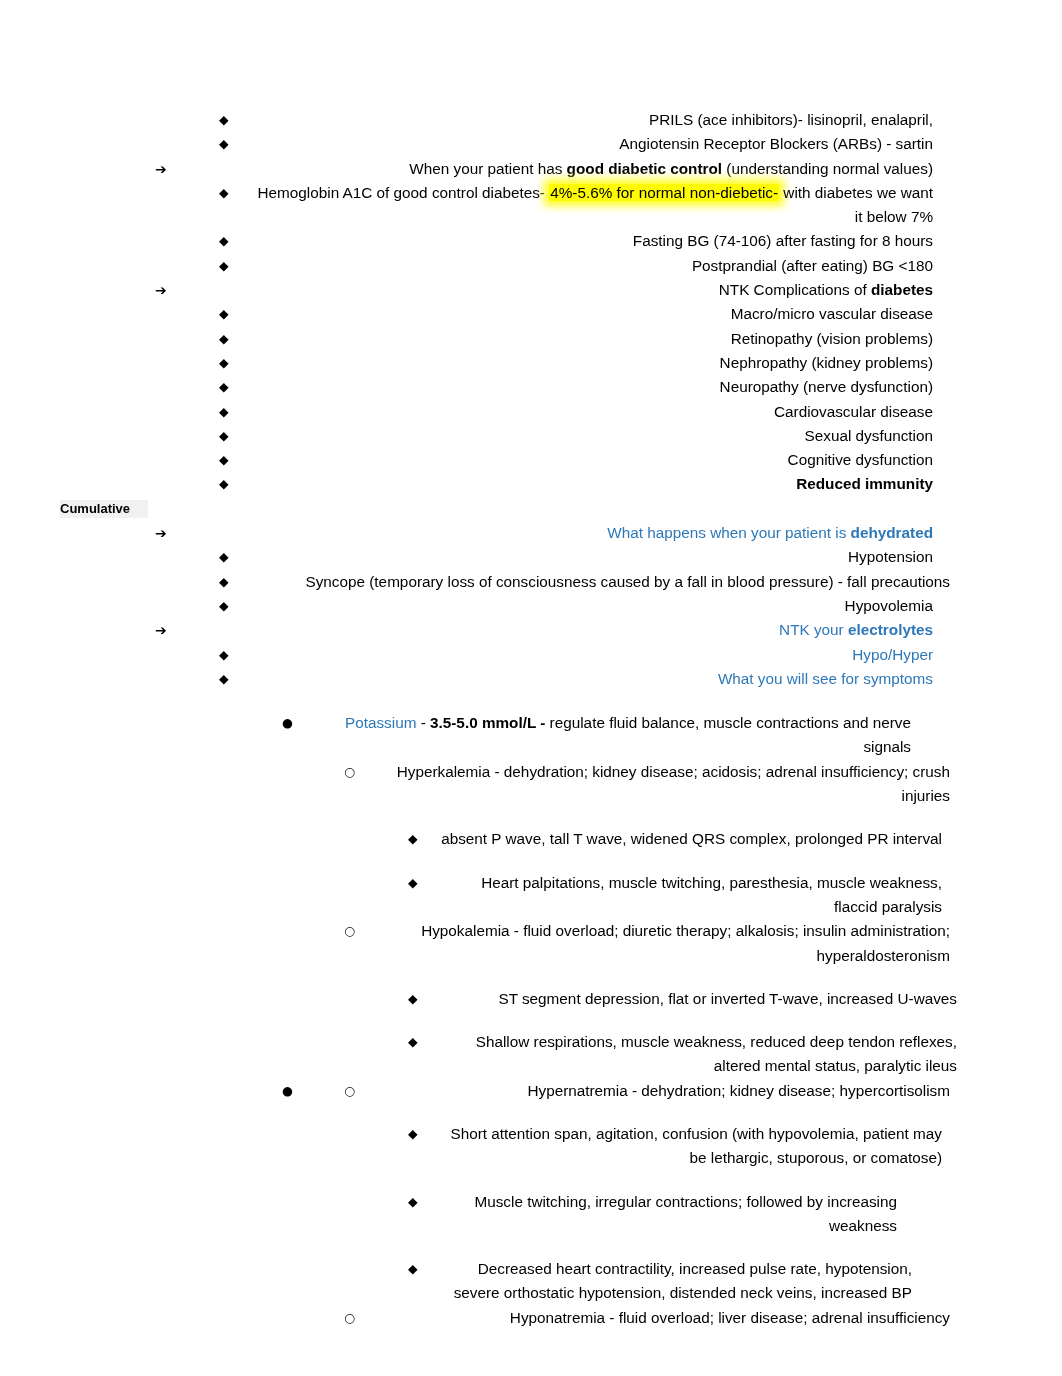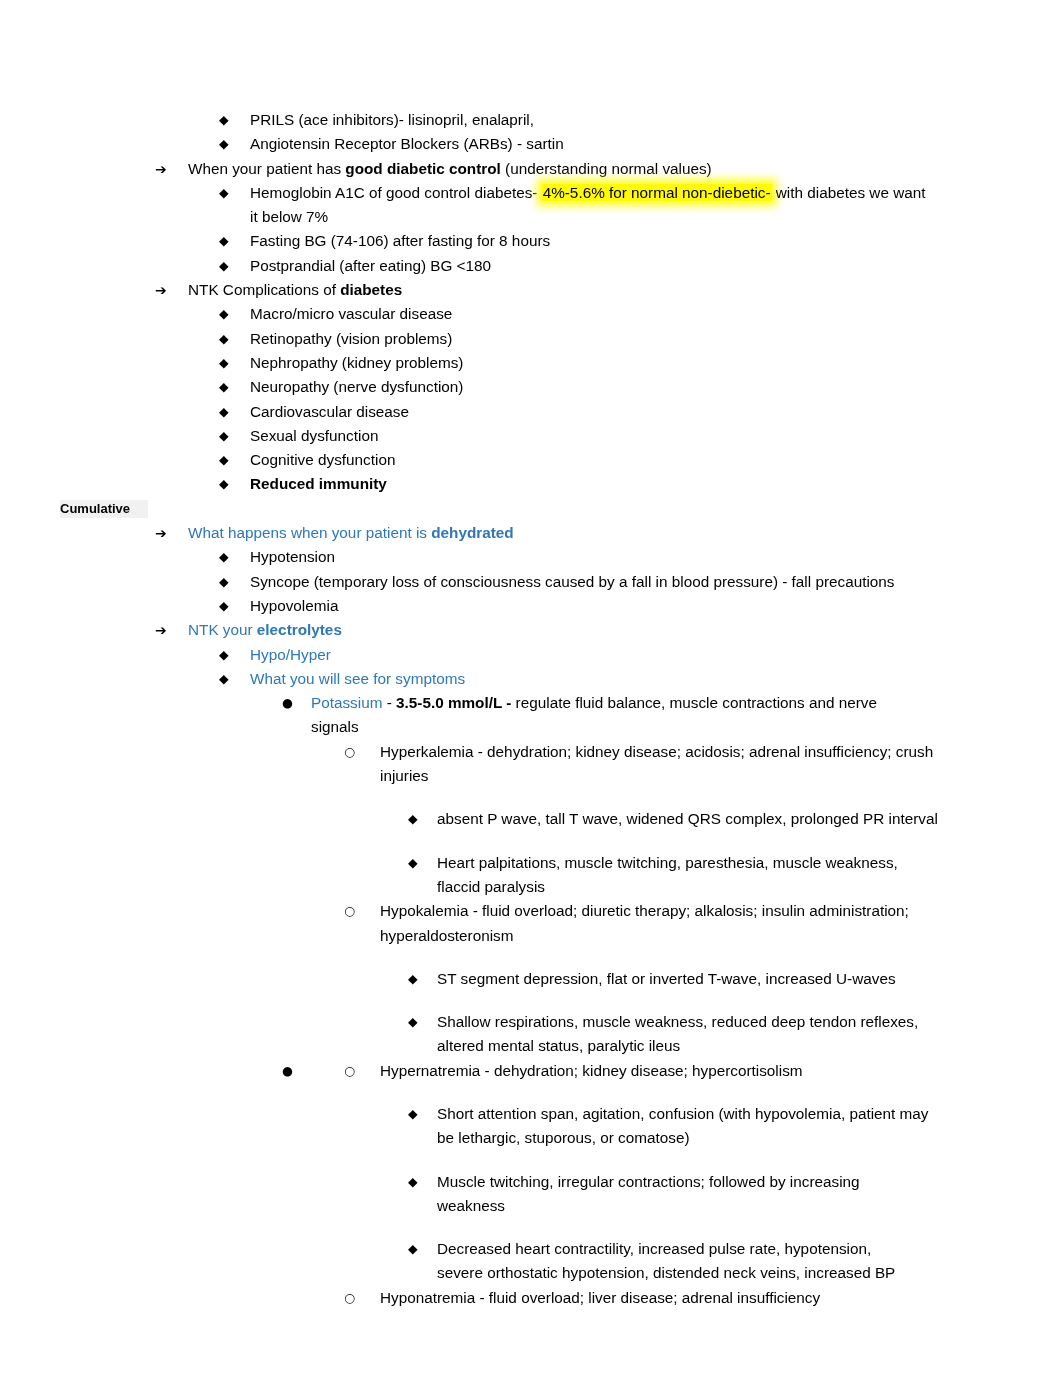--- a/index.html
+++ b/index.html
@@ -38,20 +38,21 @@
   }
   .row .marker {
     position: absolute;
     top: 0;
     text-align: left;
     color: #000;
     font-family: "DejaVu Sans", sans-serif;
   }
   .row .txt {
     display: block;
+    text-align: right;
   }
 
   
   .lvl1 { padding-left: 188px; }
   .lvl1 > .marker { left: 155px; font-size: 14px; line-height: 24.3px; }
 
   
   .lvl2 { padding-left: 250px; }
   .lvl2 > .marker { left: 219px; font-size: 12.5px; line-height: 24.3px; }
 
@@ -63,21 +64,21 @@
   .lvl4 { padding-left: 373px; }
   .lvl4 > .marker { left: 344px; font-size: 12.5px; line-height: 24.3px; }
 
   
   .lvl5 { padding-left: 437px; }
   .lvl5 > .marker { left: 408px; font-size: 12.5px; line-height: 24.3px; }
 
   
   .lvl1 > .txt { max-width: 745px; }
   .lvl2 > .txt { max-width: 683px; }
-  .lvl3 > .txt { max-width: 600px; }
+  .lvl3 > .txt { max-width: 600px; margin-top: 20px; }
   .lvl4 > .txt { max-width: 570px; margin-left: 7px; }
   .lvl5 > .txt { max-width: 505px; margin-top: 19px; }
 
   
   .heading {
     position: relative;
     font-size: 13px;
     line-height: 24.3px;
     font-weight: bold;
     color: #000;

